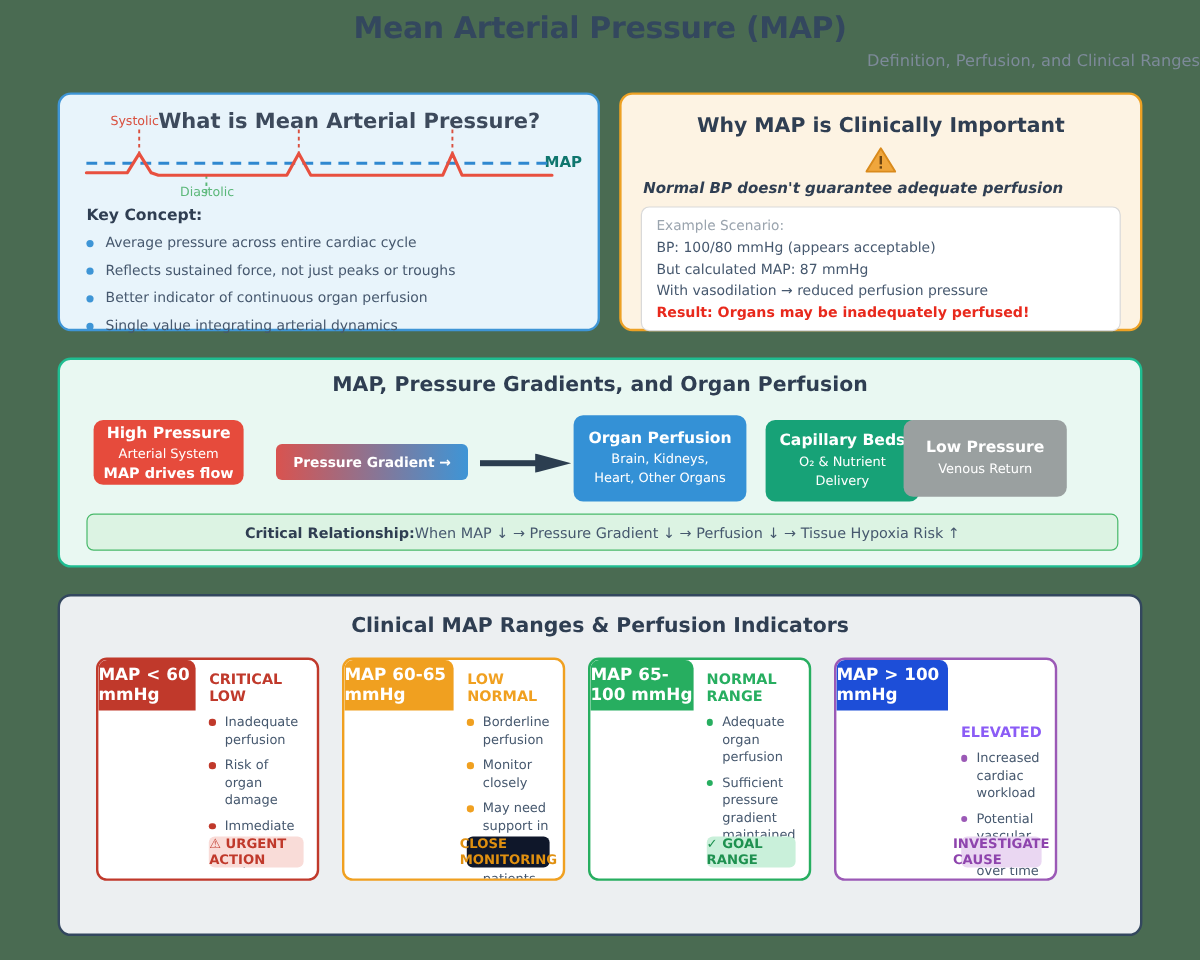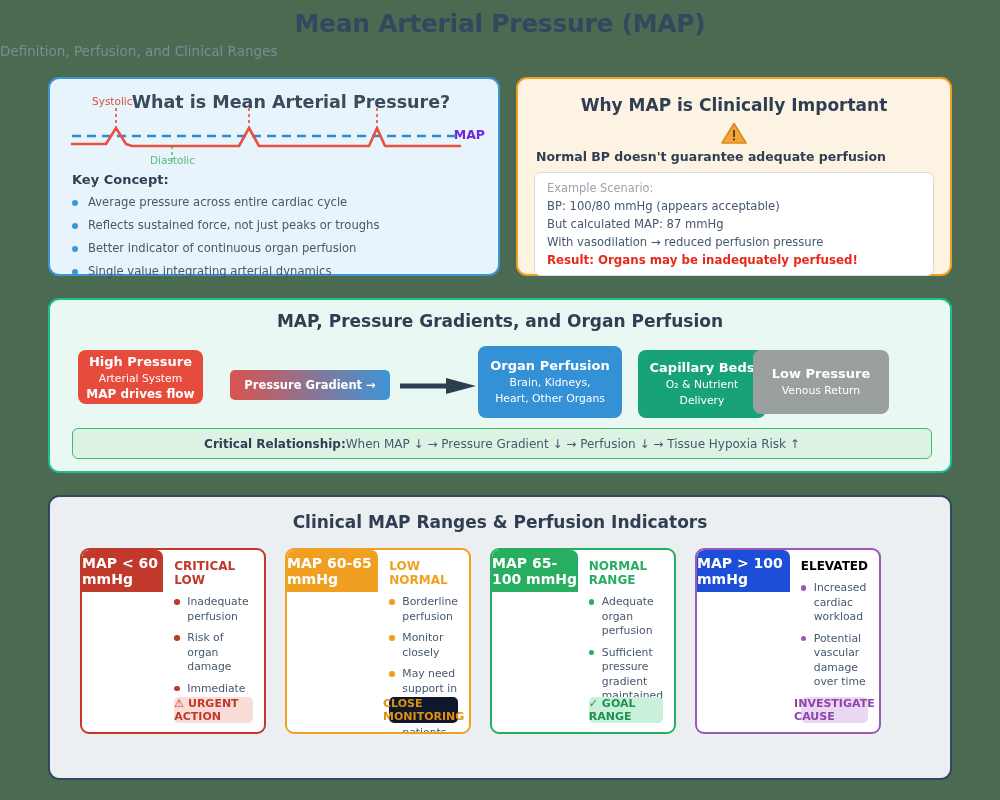--- a/index.html
+++ b/index.html
@@ -14,21 +14,21 @@
   
   .title {
     text-align: center;
     font-size: 25px;
     font-weight: bold;
     color: #33475e;
     letter-spacing: -0.3px;
     padding-top: 9px;
   }
   .subtitle {
-    text-align: left;
+    text-align: right;
     font-size: 13.5px;
     color: #7d8a99;
     padding-top: 5px;
   }
 
   
   .top-row {
     position: absolute; top: 77px; left: 48px;
     width: 904px; height: 199px;
     display: flex; justify-content: space-between;
@@ -56,21 +56,21 @@
   .sys-label {
     position: absolute; left: 42px; top: 16px;
     font-size: 10.5px; color: #d9503f;
   }
   .dia-label {
     position: absolute; left: 100px; top: 75px;
     font-size: 10.5px; color: #5cb87a;
   }
   .map-label {
     position: absolute; right: 13px; top: 48px;
-    font-size: 12.5px; font-weight: bold; color: #6d28d9;
+    font-size: 12.5px; font-weight: bold; color: #0f766e;
   }
   .wave { position: absolute; left: 14px; top: 27px; }
   .keyc {
     position: absolute; left: 22px; top: 93px;
     font-size: 13px; font-weight: bold; color: #2f3e52;
   }
   .bullets { position: absolute; left: 22px; top: 116px; }
   .bullets li {
     list-style: none; font-size: 11.6px; color: #46586e;
     margin-bottom: 9px; padding-left: 16px; position: relative;
@@ -79,21 +79,21 @@
     content: ""; position: absolute; left: 0; top: 5px;
     width: 6px; height: 6px; border-radius: 50%; background: #3e95d6;
   }
 
   .card-right h2 {
     font-size: 17px; font-weight: bold; color: #2f3e52; margin-top: 4px;
   }
   .warn-icon { margin: 7px auto 4px; display: block; }
   .warn-sub {
     font-size: 12.5px; font-weight: bold; color: #2f3e52;
-    text-align: left; margin: 4px 0 8px 2px;
+    text-align: left; margin: 4px 0 8px 2px; font-style: italic;
   }
   .scenario {
     background: #ffffff; border: 1px solid #d9d9d9;
     border-radius: 7px; padding: 8px 12px; text-align: left;
   }
   .scenario .sc-head { font-size: 11.4px; color: #9aa4ae; margin-bottom: 4px; }
   .scenario .sc-line { font-size: 11.6px; color: #46586e; margin-bottom: 4px; }
   .scenario .sc-result { font-size: 11.8px; font-weight: bold; color: #e8291c; }
 
   
@@ -316,21 +316,21 @@
               <style></style>
               <li style="--bc: #27ae60;">Sufficient pressure gradient maintained</li>
               <style></style>
             </ul>
             <div class="rtag" style="background: rgb(201, 240, 218); color: rgb(30, 145, 80);">✓ GOAL RANGE</div>
           </div>
         </div>
         <div class="rcard" style="border-color: rgb(155, 89, 182);">
           <div class="rhead" style="background: #1d4ed8;">MAP &gt; 100 mmHg</div>
           <div class="rbody">
-            <div class="rstatus" style="color: #000000;">ELEVATED</div>
+            <div class="rstatus" style="color: #8b5cf6; margin-top: 44px;">ELEVATED</div>
             <ul class="rlist">
               <li style="--bc: #9b59b6;">Increased cardiac workload</li>
               <style></style>
               <li style="--bc: #9b59b6;">Potential vascular damage over time</li>
               <style></style>
             </ul>
             <div class="rtag" style="background: rgb(234, 215, 242); color: rgb(142, 68, 173);">INVESTIGATE CAUSE</div>
           </div>
         </div>
       </div>

